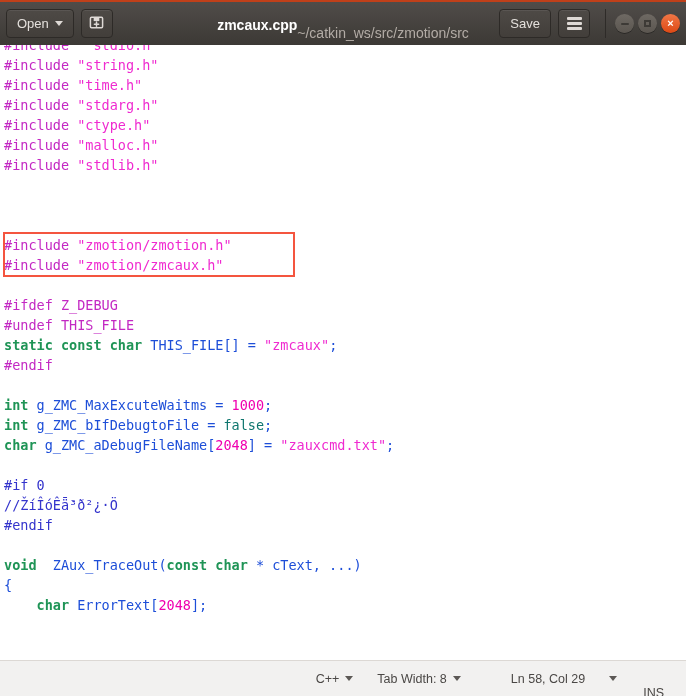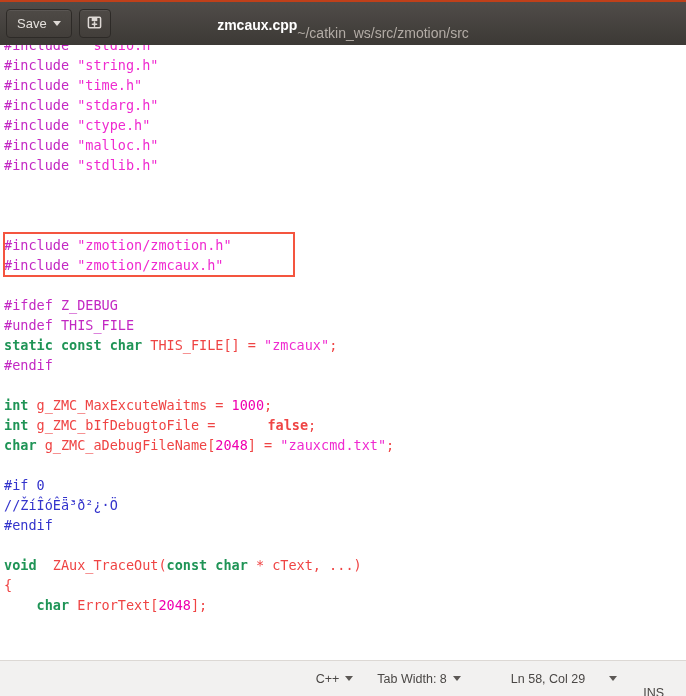--- a/index.html
+++ b/index.html
@@ -175,22 +175,22 @@
     padding-left: 4px;
     color: #2e3436;
   }
   .code .ln { height: 20px; }
 
   
   .t-pre   { color: #c328c3; }            
   .t-str   { color: #ef2ad0; }            
   .t-kw    { color: #1f9456; font-weight: bold; }  
   .t-num   { color: #f000b0; }            
-  .t-false { color: #ef4444; font-weight: bold; margin-left: 44px; }  
-  .t-plain { color: #ef4444; }
+  .t-false { color: #0f766e; font-weight: normal; }  
+  .t-plain { color: #1d4ed8; }
   .t-dis   { color: #3333cc; text-align: center; }            
 
   
   .annot-box {
     position: absolute;
     border: 2px solid #f4553f;
     box-sizing: border-box;
     pointer-events: none;
     background: transparent;
   }
@@ -230,39 +230,62 @@
 </style>
 </head>
 <body>
 
 <div id="app">
 
   <div class="titlebar">
 
     <div class="tb-left">
       <div class="chrome-btn open-btn">
-        <span>Save</span>
+        <span>Open</span>
         <span class="caret-down"></span>
       </div>
       <div class="chrome-btn icon-only">
         <span>
           <svg width="15" height="15" viewBox="0 0 16 16" aria-hidden="true">
             <rect x="1.5" y="2.5" width="13" height="11" rx="1.2" fill="none" stroke="#ded9d5" stroke-width="1.6"></rect>
             <rect x="5" y="2.5" width="6" height="4" fill="#ded9d5"></rect>
             <path d="M8 7.5 V12 M5.75 9.75 H10.25" stroke="#ded9d5" stroke-width="1.6" stroke-linecap="round"></path>
           </svg>
         </span>
       </div>
     </div>
 
     <div class="title-center">
       <div class="title-main">zmcaux.cpp</div>
       <div class="title-sub">~/catkin_ws/src/zmotion/src</div>
     </div>
 
+    <div class="tb-right">
+      <div class="chrome-btn save-btn">
+        <span>Save</span>
+      </div>
+      <div class="chrome-btn icon-only">
+        <span class="hamburger">
+          <i></i>
+            <i></i>
+            <i></i>
+        </span>
+      </div>
+      <div class="wincontrols">
+        <div class="wc">
+          <span class="bar"></span>
+        </div>
+        <div class="wc">
+          <span class="sq"></span>
+        </div>
+        <div class="wc close">
+          <span class="x">×</span>
+        </div>
+      </div>
+    </div>
 
   </div>
 
   <div class="editor">
     <div class="code" id="code-lines"><div class="ln"><span class="t-pre">#include</span><span class="t-plain">  </span><span class="t-str">"stdio.h"</span></div><div class="ln"><span class="t-pre">#include</span><span class="t-plain"> </span><span class="t-str">"string.h"</span></div><div class="ln"><span class="t-pre">#include</span><span class="t-plain"> </span><span class="t-str">"time.h"</span></div><div class="ln"><span class="t-pre">#include</span><span class="t-plain"> </span><span class="t-str">"stdarg.h"</span></div><div class="ln"><span class="t-pre">#include</span><span class="t-plain"> </span><span class="t-str">"ctype.h"</span></div><div class="ln"><span class="t-pre">#include</span><span class="t-plain"> </span><span class="t-str">"malloc.h"</span></div><div class="ln"><span class="t-pre">#include</span><span class="t-plain"> </span><span class="t-str">"stdlib.h"</span></div><div class="ln">&nbsp;</div><div class="ln">&nbsp;</div><div class="ln">&nbsp;</div><div class="ln"><span class="t-pre">#include</span><span class="t-plain"> </span><span class="t-str">"zmotion/zmotion.h"</span></div><div class="ln"><span class="t-pre">#include</span><span class="t-plain"> </span><span class="t-str">"zmotion/zmcaux.h"</span></div><div class="ln">&nbsp;</div><div class="ln"><span class="t-pre">#ifdef Z_DEBUG</span></div><div class="ln"><span class="t-pre">#undef THIS_FILE</span></div><div class="ln"><span class="t-kw">static const char</span><span class="t-plain"> THIS_FILE[] = </span><span class="t-str">"zmcaux"</span><span class="t-plain">;</span></div><div class="ln"><span class="t-pre">#endif</span></div><div class="ln">&nbsp;</div><div class="ln"><span class="t-kw">int</span><span class="t-plain"> g_ZMC_MaxExcuteWaitms = </span><span class="t-num">1000</span><span class="t-plain">;</span></div><div class="ln"><span class="t-kw">int</span><span class="t-plain"> g_ZMC_bIfDebugtoFile = </span><span class="t-false">false</span><span class="t-plain">;</span></div><div class="ln"><span class="t-kw">char</span><span class="t-plain"> g_ZMC_aDebugFileName[</span><span class="t-num">2048</span><span class="t-plain">] = </span><span class="t-str">"zauxcmd.txt"</span><span class="t-plain">;</span></div><div class="ln">&nbsp;</div><div class="ln"><span class="t-dis">#if 0</span></div><div class="ln"><span class="t-dis">//ŽíÎóÊǟ³ð²¿·Ö</span></div><div class="ln"><span class="t-dis">#endif</span></div><div class="ln">&nbsp;</div><div class="ln"><span class="t-kw">void</span><span class="t-plain">  ZAux_TraceOut(</span><span class="t-kw">const char</span><span class="t-plain"> * cText, ...)</span></div><div class="ln"><span class="t-plain">{</span></div><div class="ln"><span class="t-plain">    </span><span class="t-kw">char</span><span class="t-plain"> ErrorText[</span><span class="t-num">2048</span><span class="t-plain">];</span></div></div>
     <div class="annot-box" id="annot-box" style="left: 3px; width: 292px; top: 187px; height: 45px;"></div>
 
   </div>
 
   <div class="statusbar">

